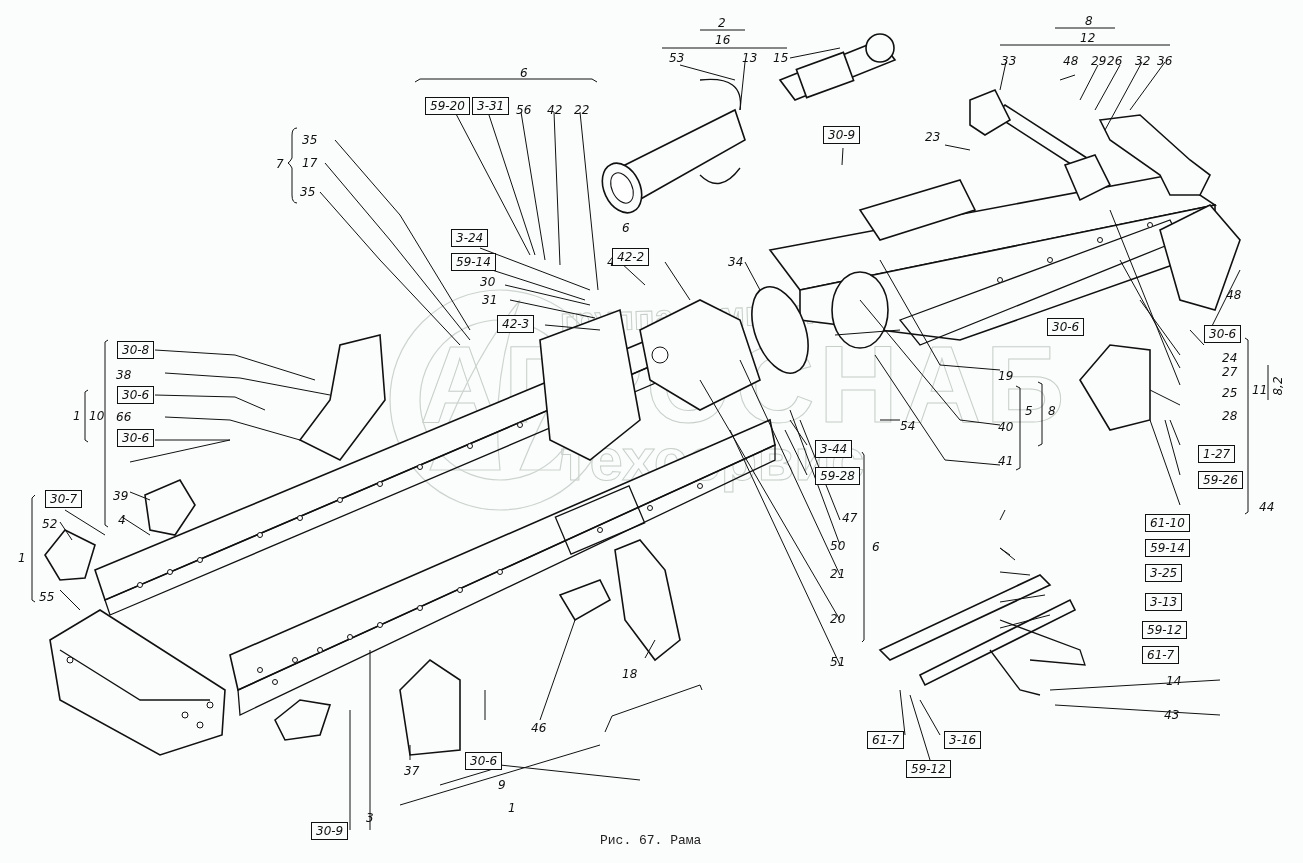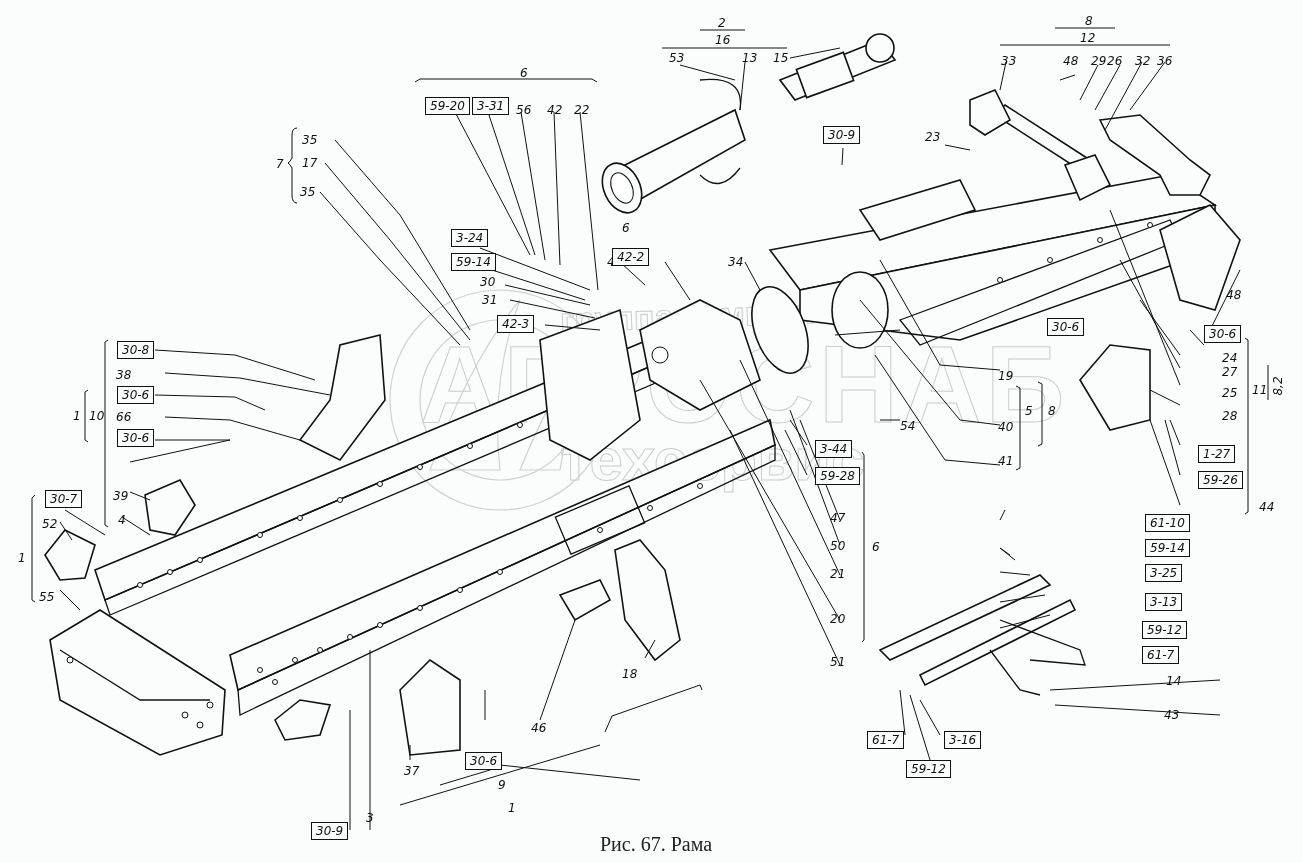--- a/index.html
+++ b/index.html
@@ -3,22 +3,22 @@
 <meta charset="utf-8">
 <style>
   html, body { margin:0; padding:0; background:#fbfdfc; }
   body { width:1303px; height:863px; position:relative; overflow:hidden;
          font-family:"DejaVu Sans", sans-serif; color:#111; }
   #stage { position:absolute; left:0; top:0; width:1303px; height:863px; }
   .lbl { position:absolute; font-style:italic; font-size:12px; line-height:12px;
          white-space:nowrap; color:#111; }
   .box { position:absolute; font-style:italic; font-size:12px; line-height:14px;
          border:1.3px solid #111; padding:1px 4px; background:#fbfdfc; white-space:nowrap; }
-  .caption { position:absolute; left:600px; top:833px; font-size:20px; color:#222;
-             font-family:Liberation Serif, serif; }
+  .caption { position:absolute; left:600px; top:833px; font-size:13px; color:#222;
+             font-family:Liberation Mono, monospace; }
   .wm { position:absolute; font-family:"Liberation Sans", sans-serif; font-weight:bold;
         color:transparent; -webkit-text-stroke:1px #c8cfc9; white-space:nowrap; }
   svg { position:absolute; left:0; top:0; }
   .ln { stroke:#111; stroke-width:1; fill:none; }
   .part { stroke:#111; stroke-width:1.6; fill:#fbfdfc; }
   .part2 { stroke:#111; stroke-width:1.3; fill:none; }
   .hole { stroke:#111; stroke-width:1; fill:#fff; }
 </style>
 </head>
 <body>
@@ -309,21 +309,21 @@
   <div class="lbl" style="left:39px;top:591px;">55</div>
   <div class="lbl" style="left:998px;top:370px;">19</div>
   <div class="lbl" style="left:998px;top:421px;">40</div>
   <div class="lbl" style="left:998px;top:455px;">41</div>
   <div class="lbl" style="left:900px;top:420px;">54</div>
   <div class="lbl" style="left:1222px;top:352px;">24</div>
   <div class="lbl" style="left:1222px;top:366px;">27</div>
   <div class="lbl" style="left:1222px;top:387px;">25</div>
   <div class="lbl" style="left:1222px;top:410px;">28</div>
   <div class="lbl" style="left:1222px;top:501px;margin-left:37px;">44</div>
-  <div class="lbl" style="left:830px;top:512px;">47</div>
+  <div class="lbl" style="left:830px;top:512px;padding-left:12px;">47</div>
   <div class="lbl" style="left:830px;top:540px;">50</div>
   <div class="lbl" style="left:830px;top:568px;">21</div>
   <div class="lbl" style="left:830px;top:613px;">20</div>
   <div class="lbl" style="left:830px;top:656px;">51</div>
   <div class="lbl" style="left:1166px;top:675px;">14</div>
   <div class="lbl" style="left:1164px;top:709px;">43</div>
   <div class="lbl" style="left:366px;top:812px;">3</div>
   <div class="lbl" style="left:404px;top:765px;">37</div>
   <div class="lbl" style="left:531px;top:722px;">46</div>
   <div class="lbl" style="left:622px;top:668px;">18</div>

